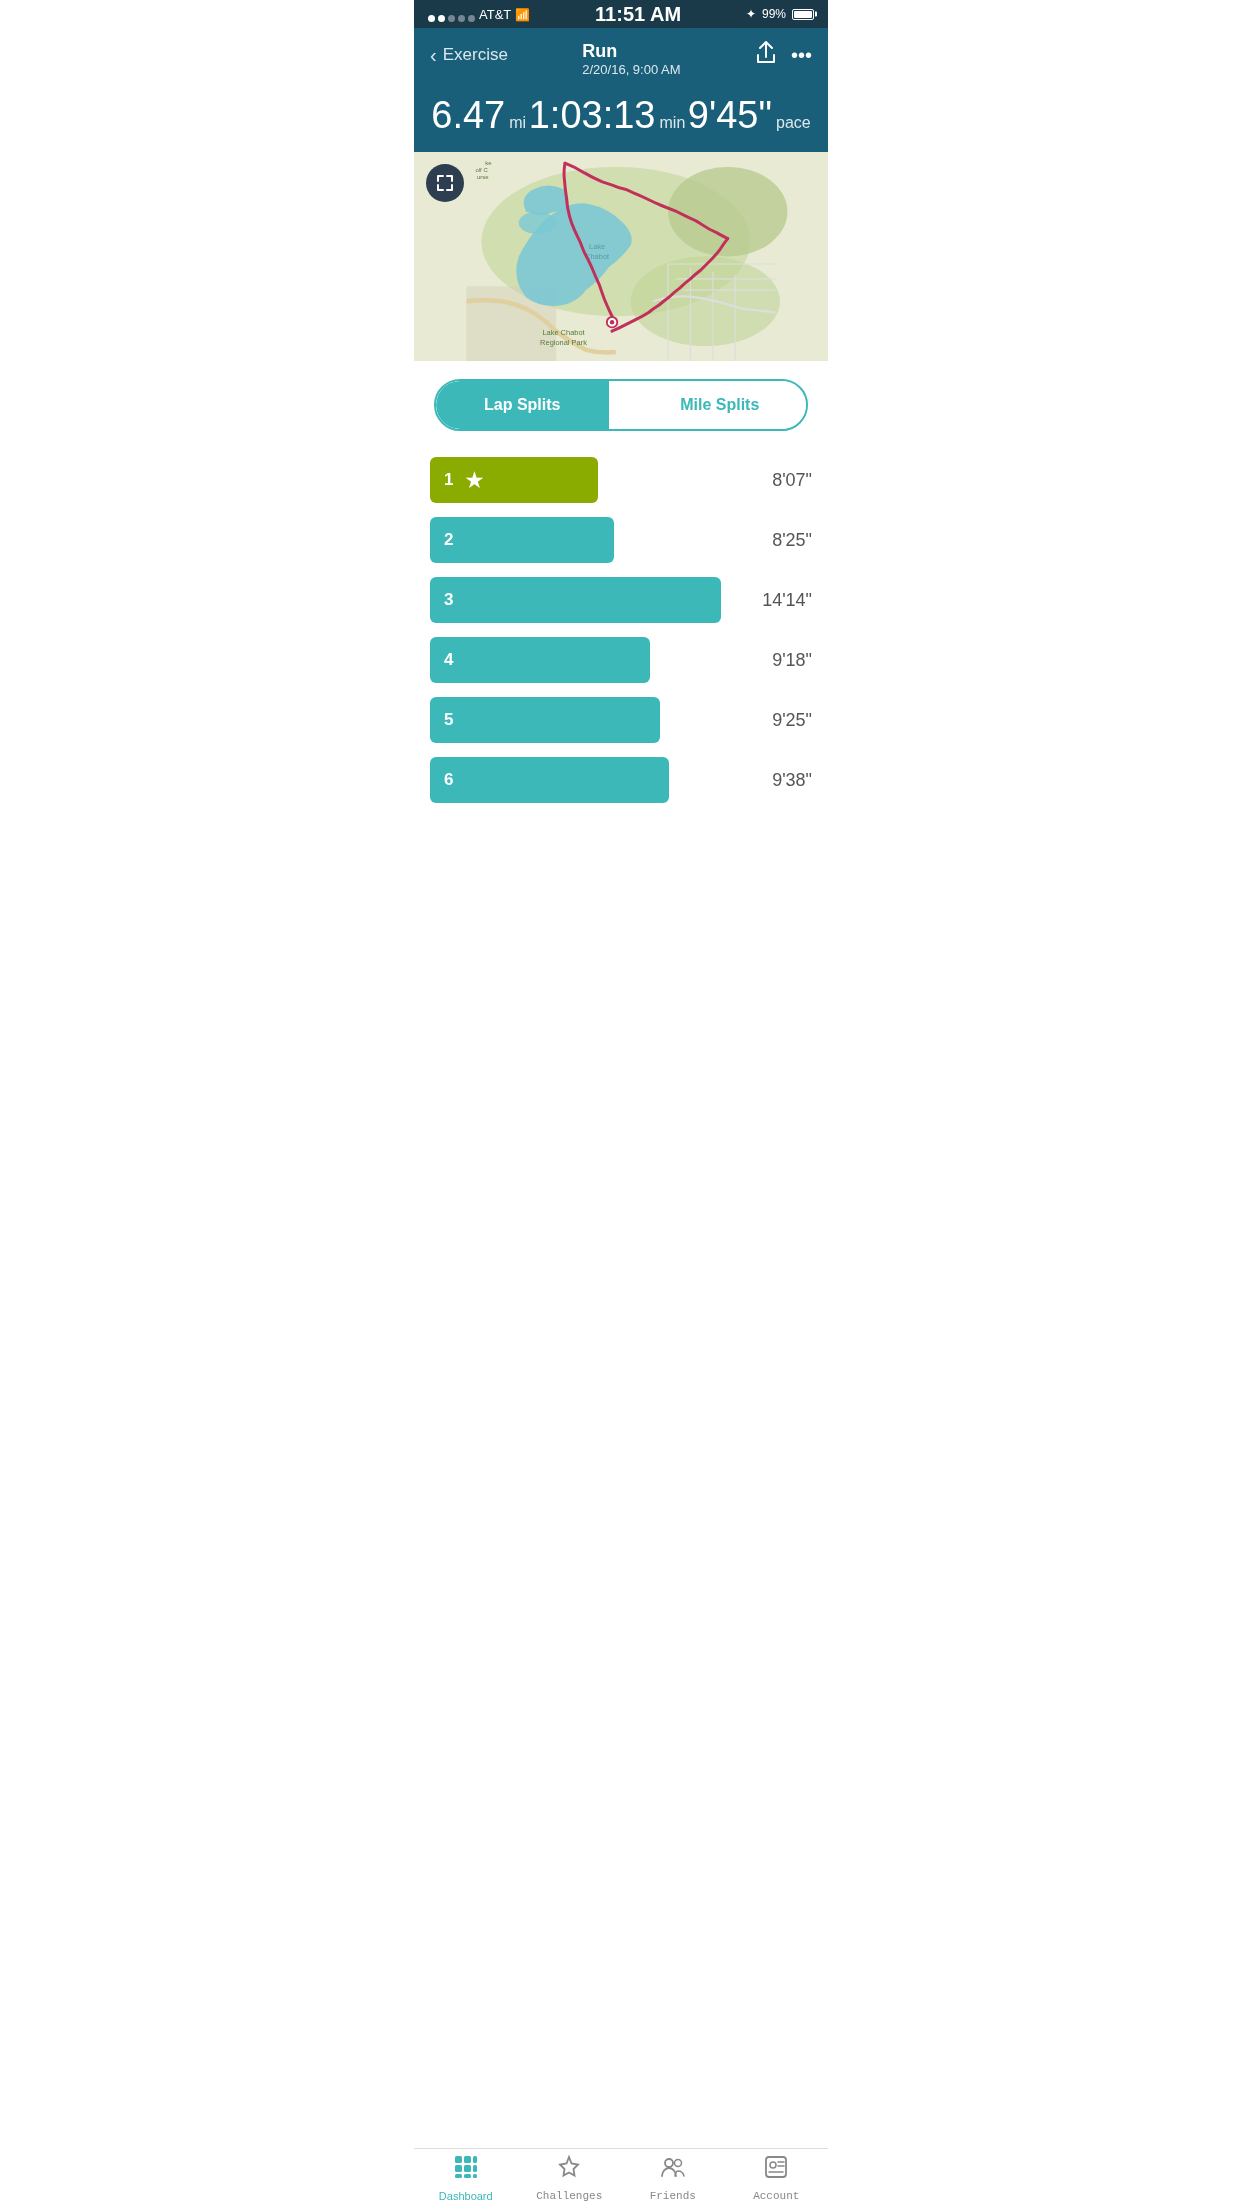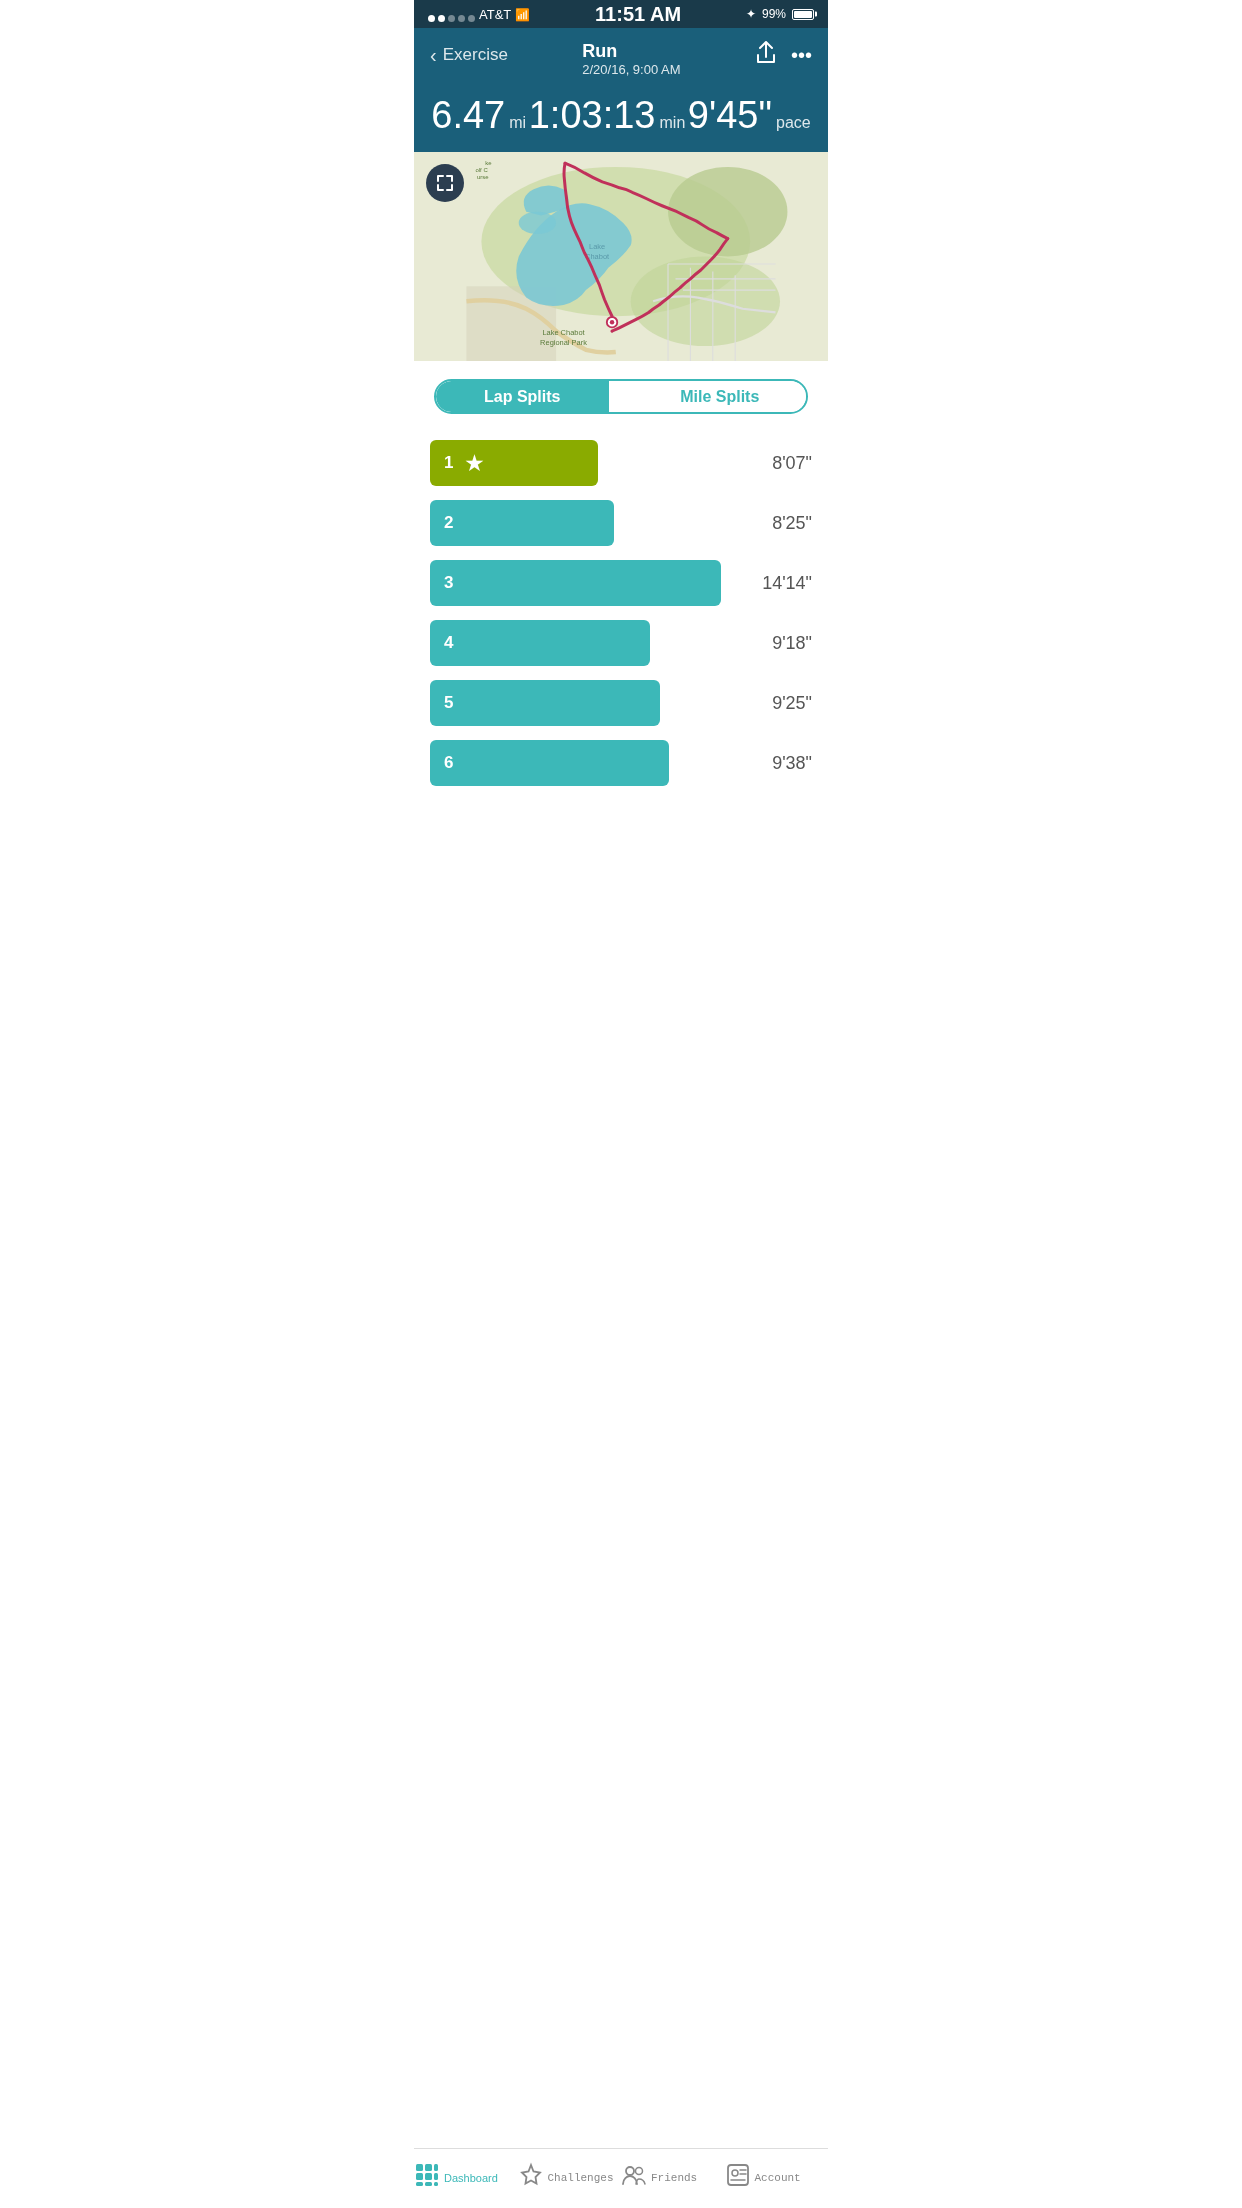--- a/index.html
+++ b/index.html
@@ -106,21 +106,21 @@
       cursor: pointer;
     }
 
     
     .splits-toggle {
       display: flex;
       margin: 18px 20px;
       border: 2.5px solid #3cb8b8;
       border-radius: 30px;
       overflow: hidden;
-      height: 35px;
+      height: 52px;
     }
     .toggle-btn {
       flex: 1;
       border: none;
       cursor: pointer;
       font-size: 16px;
       font-weight: 600;
       transition: all 0.2s;
     }
     .toggle-btn.active {
@@ -183,21 +183,21 @@
       background: white;
       border-top: 1px solid #ddd;
       display: flex;
       justify-content: space-around;
       align-items: center;
       padding: 8px 0 10px;
       height: 60px;
     }
     .tab-item {
       display: flex;
-      flex-direction: row;
+      flex-direction: column;
       align-items: center;
       gap: 4px;
       cursor: pointer;
       flex: 1;
     }
     .tab-icon { font-size: 22px; }
     .tab-label { font-size: 11px; }
     .tab-item.active .tab-label { color: #3cb8b8; }
     .tab-item.active .tab-icon { color: #3cb8b8; }
     .tab-item.inactive .tab-label { color: #888; font-family: Liberation Mono, monospace; }

